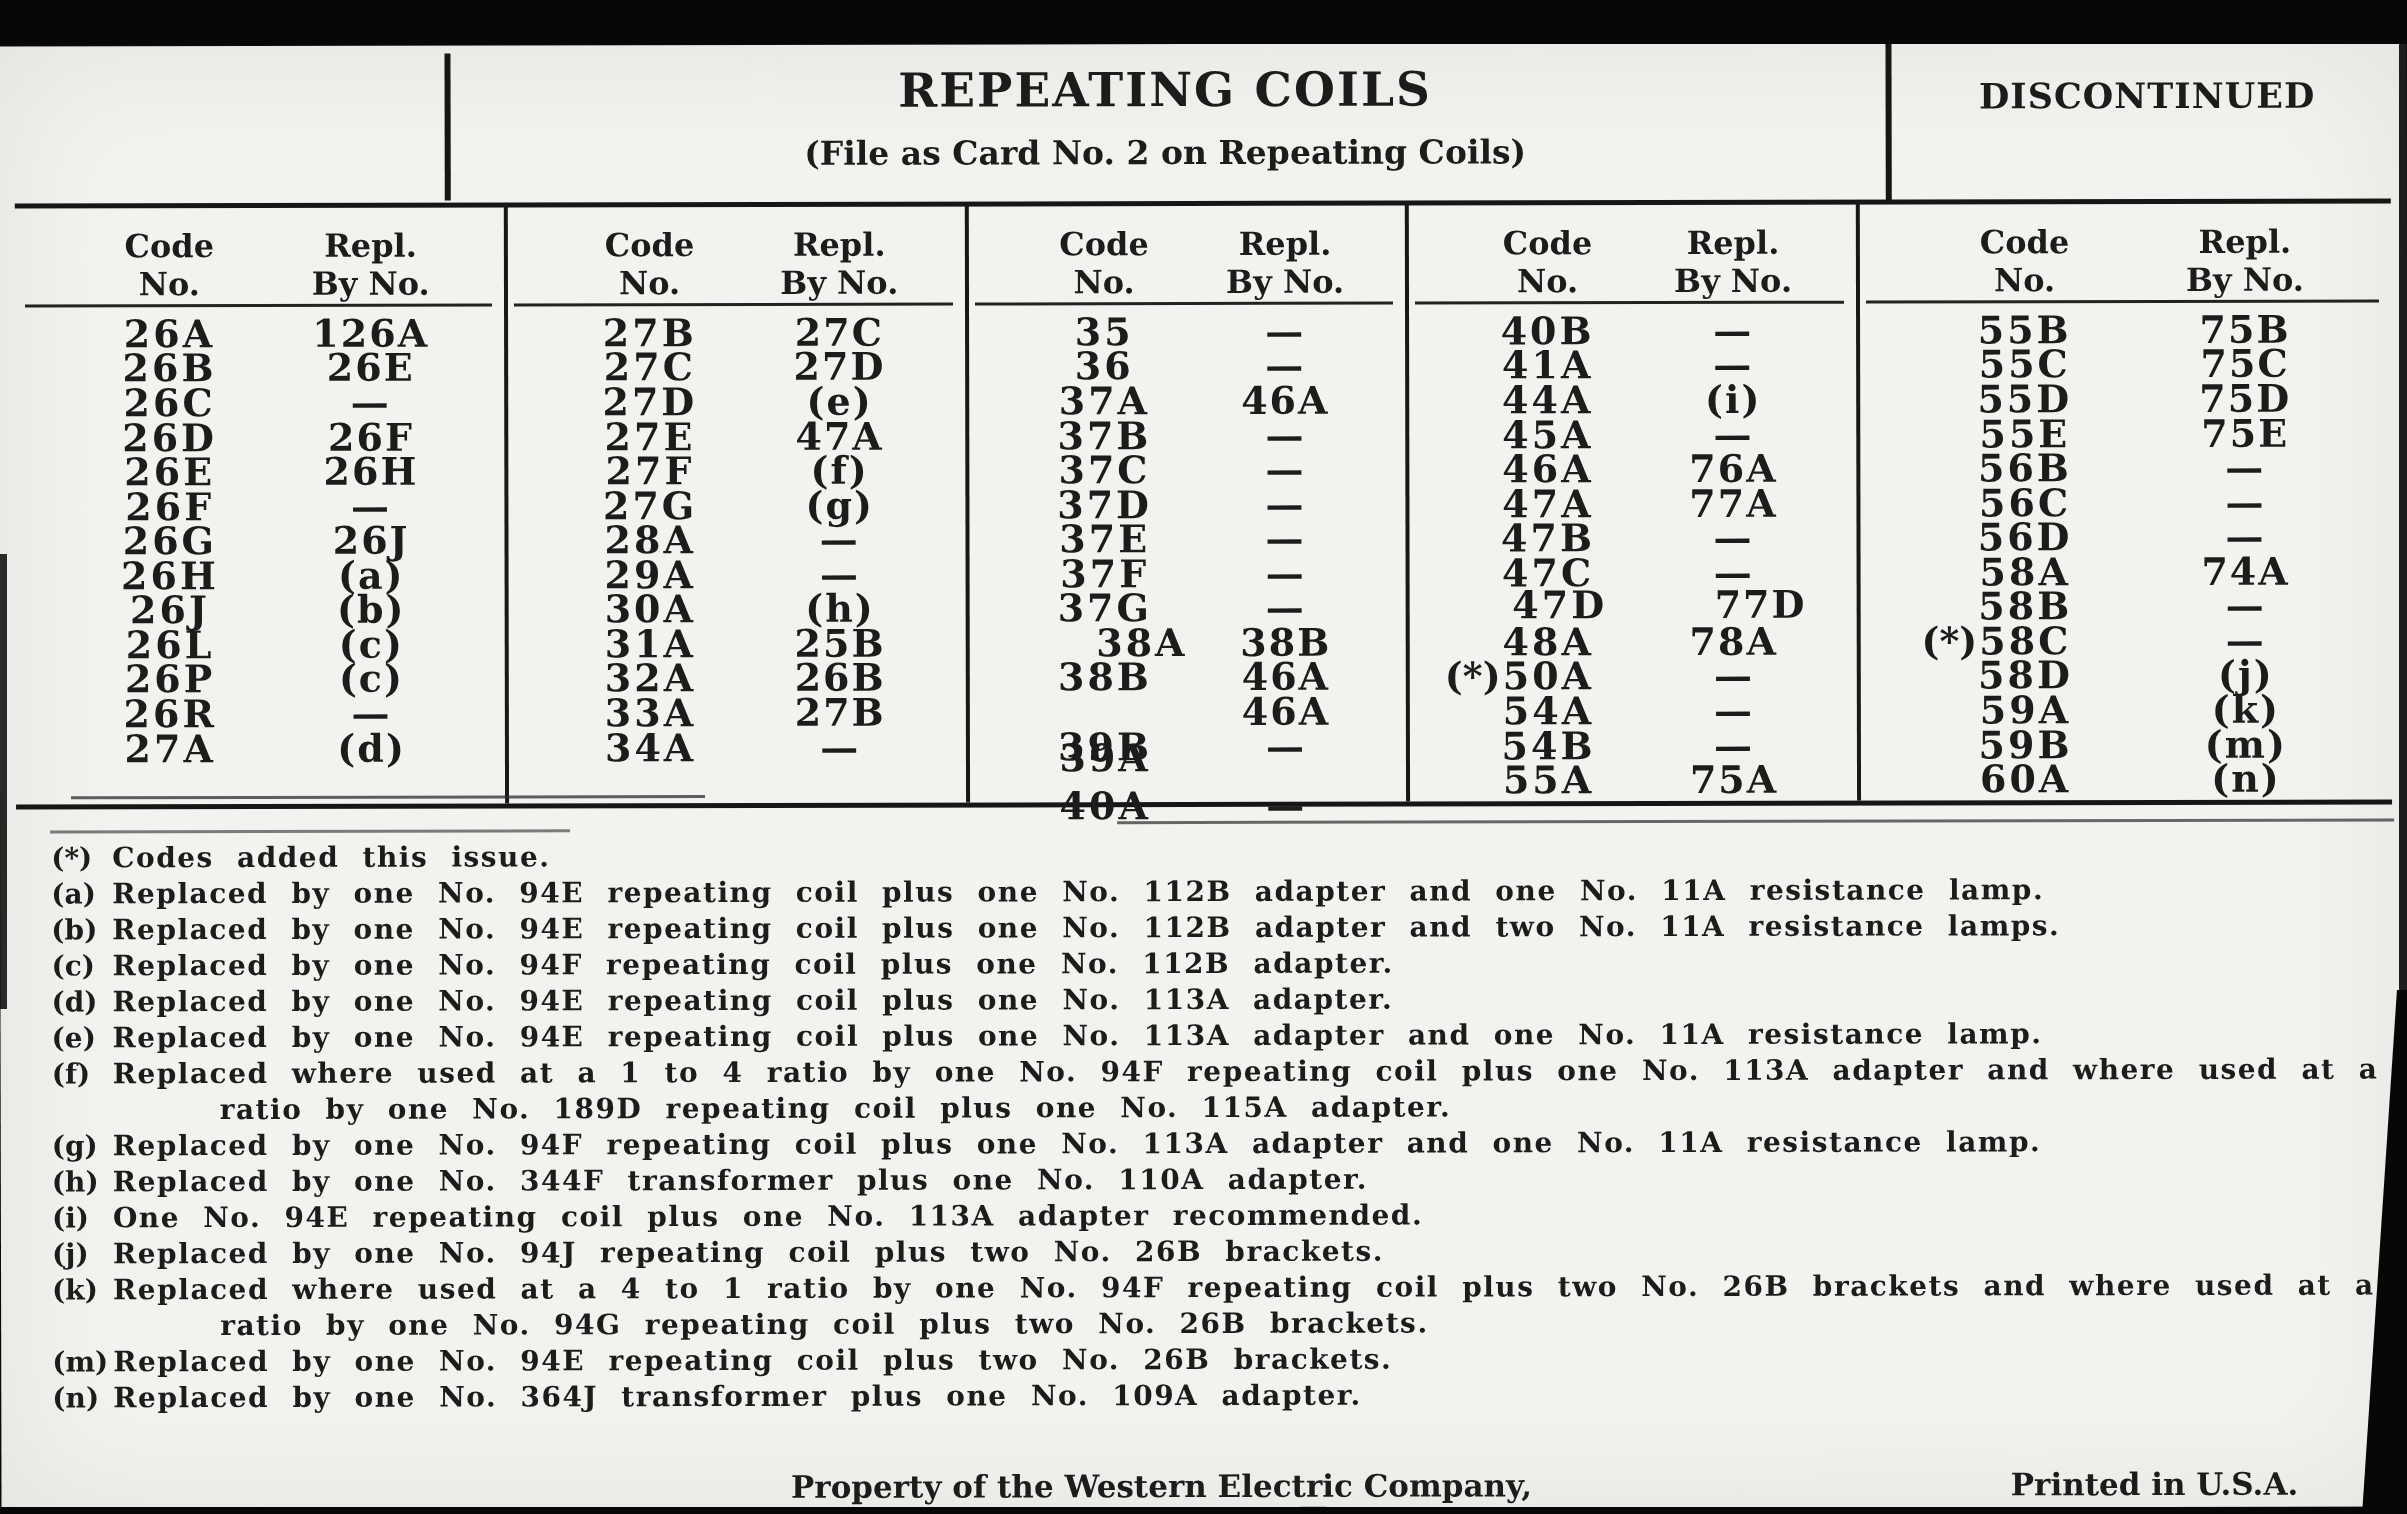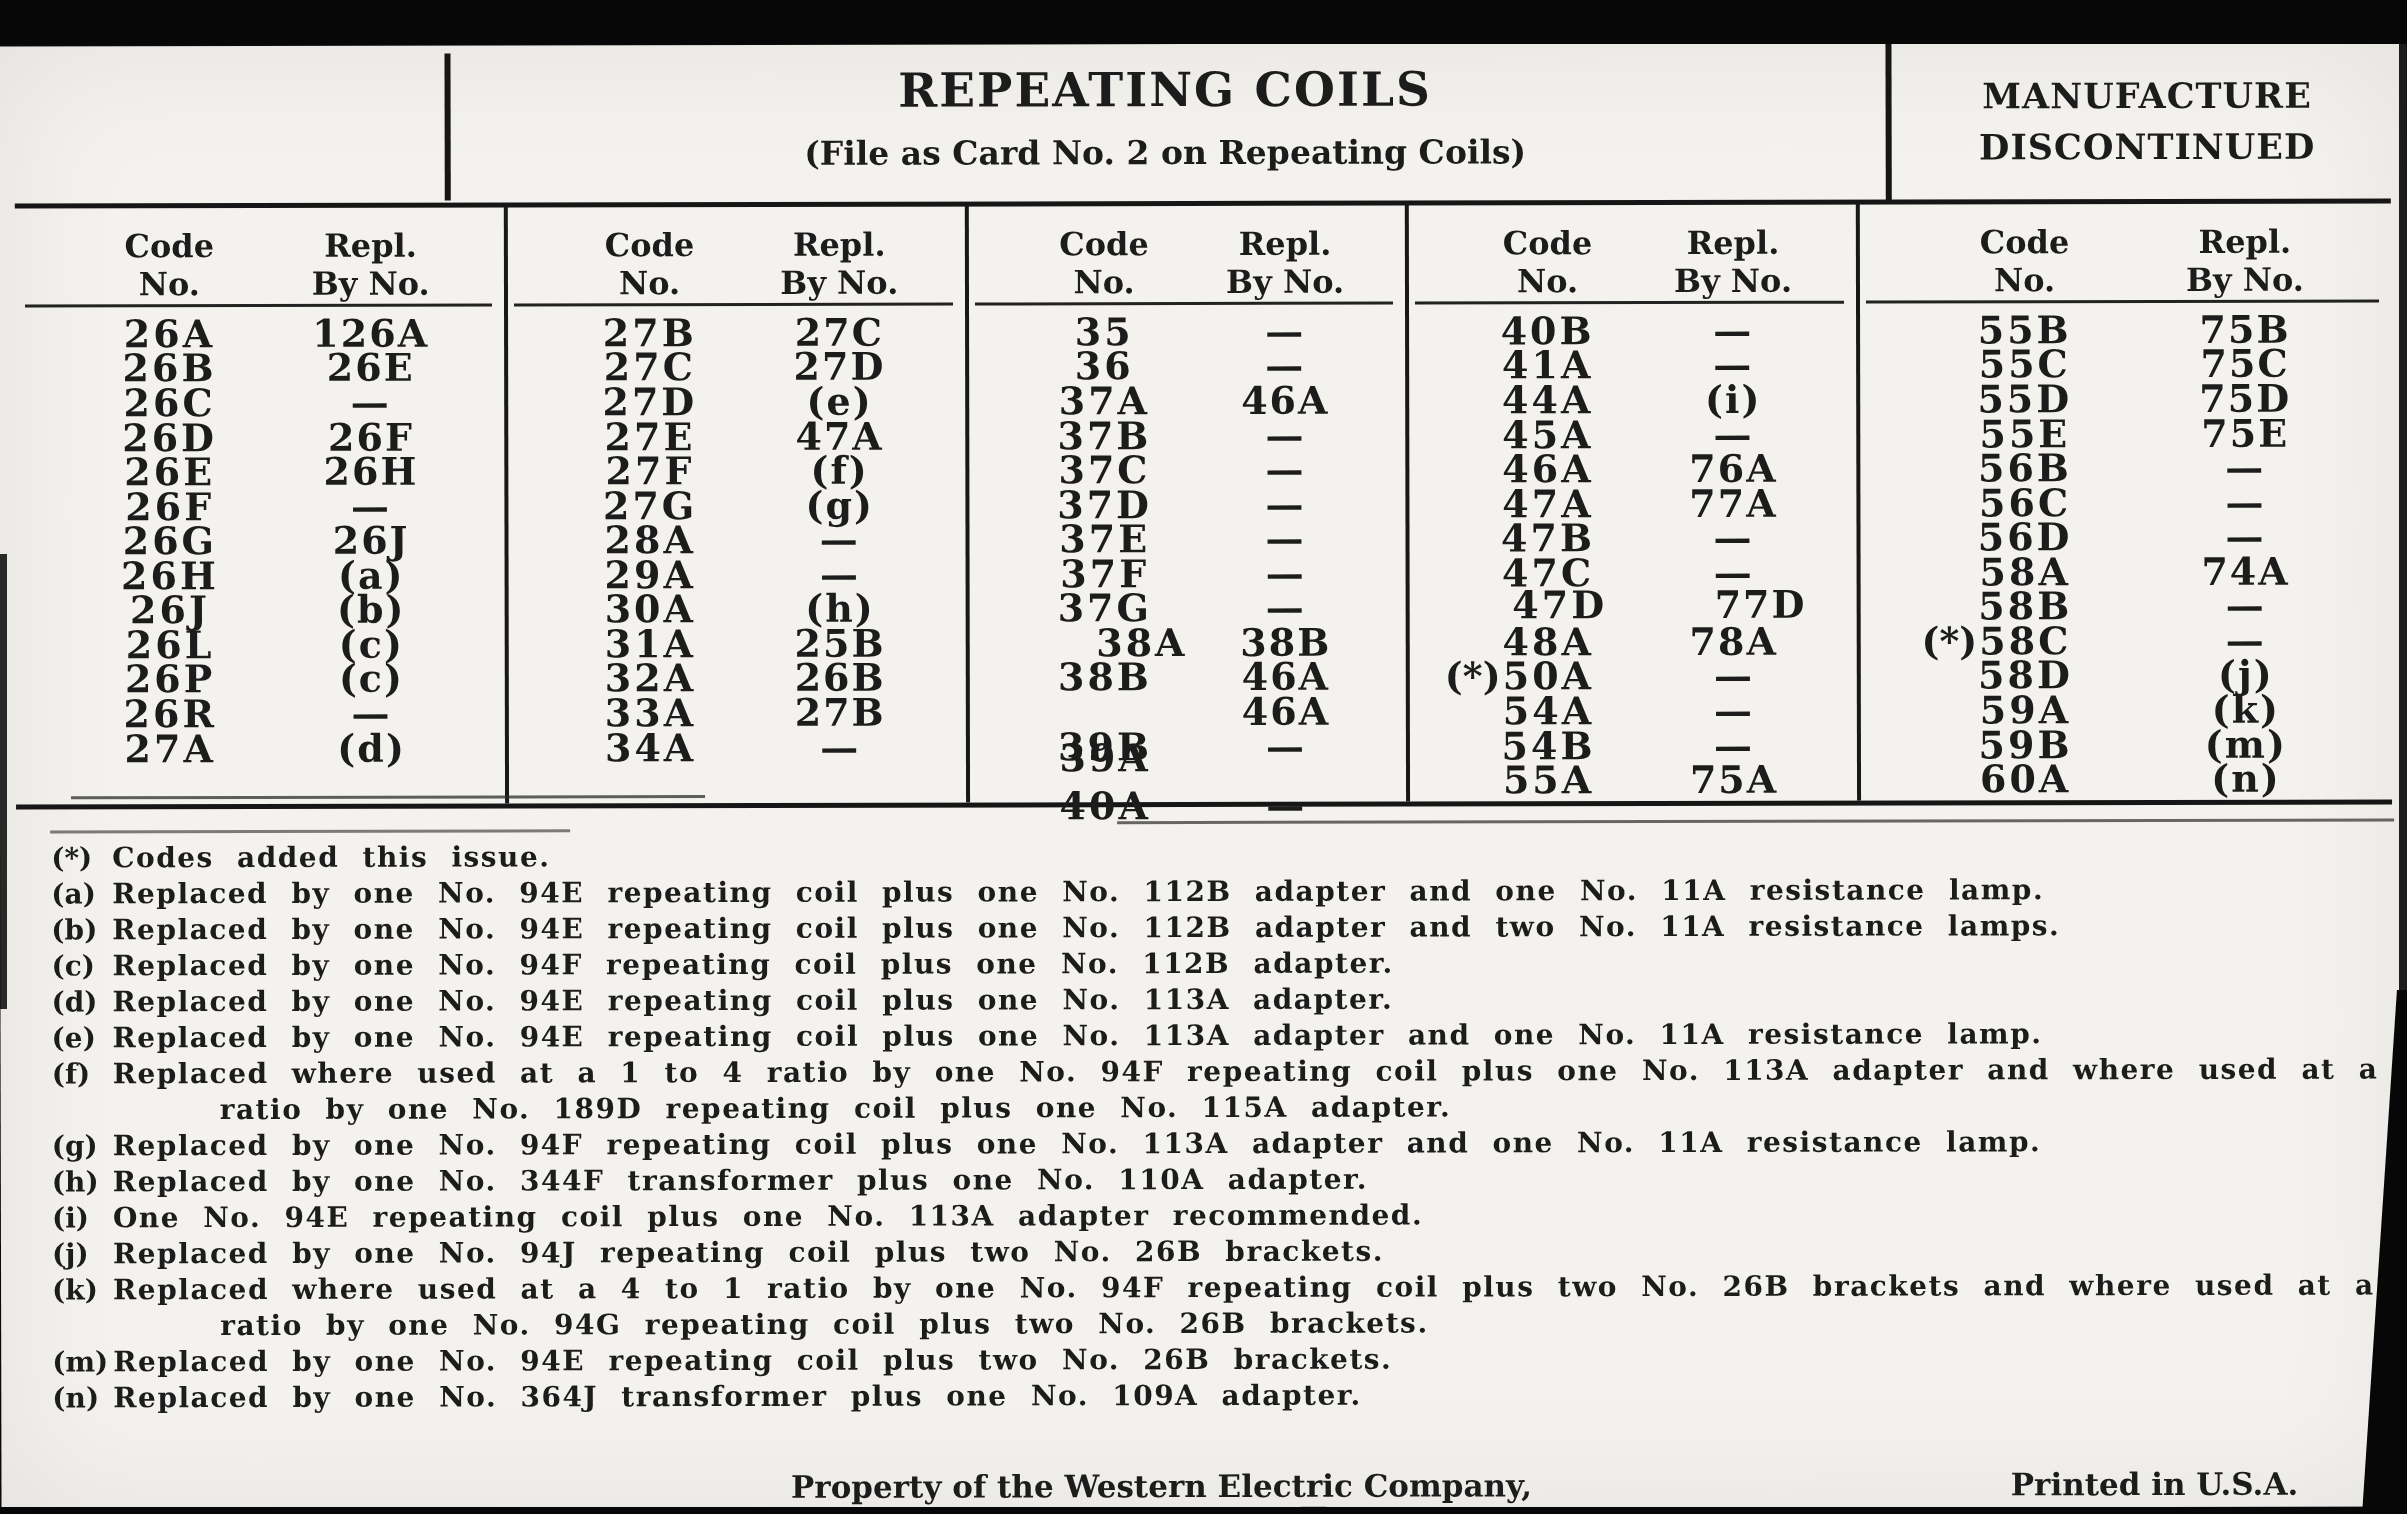--- a/index.html
+++ b/index.html
@@ -53,21 +53,20 @@
 <body>
 
 <div class="stage" style="--ink: #1c1c1c; --paper: #f4f2ee; --scanbg: #0a0a0a;">
   <div class="page">
 
     <div class="hdr-vdiv hdr-vdiv1"></div>
     <div class="hdr-title">REPEATING COILS</div>
     <div class="hdr-subtitle">(File as Card No. 2 on Repeating Coils)</div>
     <div class="hdr-vdiv hdr-vdiv2"></div>
     <div class="hdr-status">
-      <div>MANUFACTURE</div>
       <div>DISCONTINUED</div>
     </div>
 
     <div class="rule rule-top"></div>
     <div class="rule rule-bottom"></div>
     <div class="tgroup-divider" style="left:505px"></div>
     <div class="tgroup-divider" style="left:966px"></div>
     <div class="tgroup-divider" style="left:1406px"></div>
     <div class="tgroup-divider" style="left:1857px"></div>
     <div id="table-groups">

